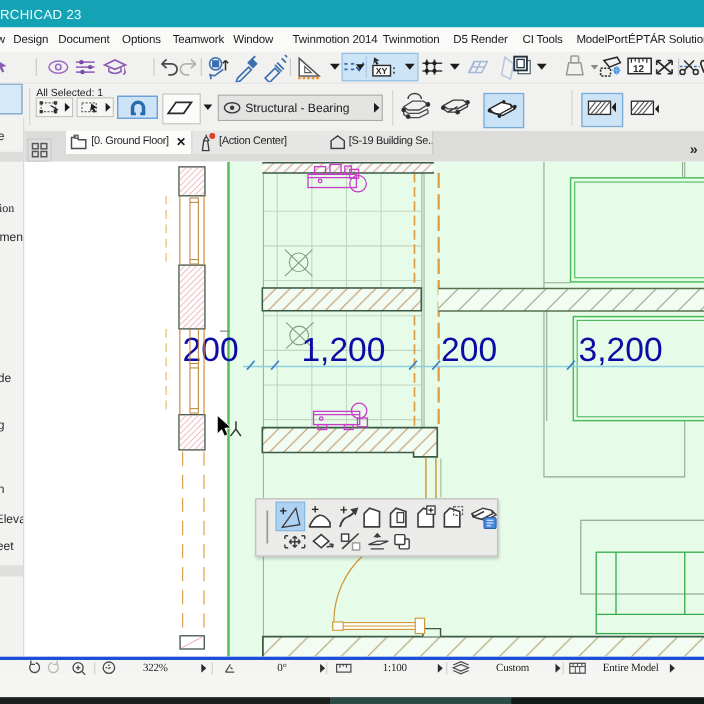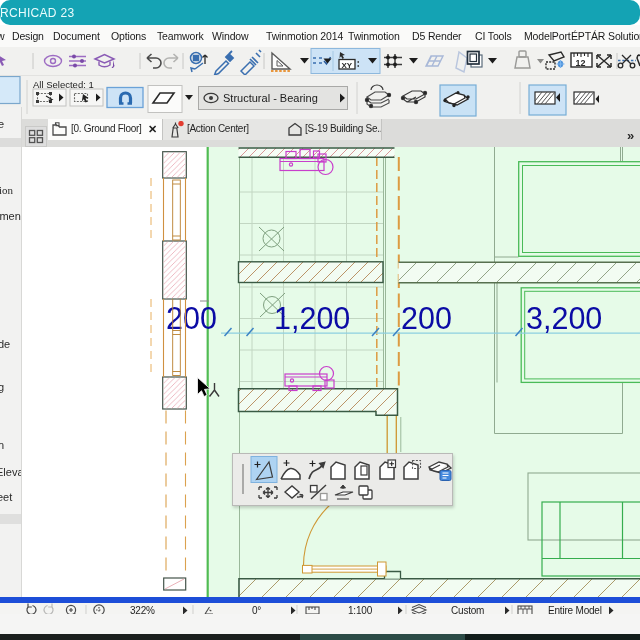--- a/index.html
+++ b/index.html
@@ -1,42 +1,42 @@
 <!DOCTYPE html>
 <html><head>
 <meta charset="utf-8">
 <style>
 * { margin:0; padding:0; box-sizing:border-box; }
 html,body { width:640px; height:640px; overflow:hidden; }
 #app { position:relative; width:640px; height:640px; font-family:"Liberation Sans", sans-serif; background:#fff; }
 .abs { position:absolute; }
 
-#titlebar { left:0; top:0; width:640px; height:25px; background:#14a3b4; color:#eafcfd; font-size:12px;border-radius:10px; }
+#titlebar { left:0; top:0; width:640px; height:25px; background:#14a3b4; color:#eafcfd; font-size:12px; }
 #titlebar span { position:absolute; left:0px; top:6px; letter-spacing:0.3px; }
 
 #menubar { left:0; top:25px; width:640px; height:22px; background:#fafaf9; font-size:10.5px; letter-spacing:-0.15px; color:#1a1a1a; }
 #menubar span { position:absolute; top:5px; white-space:nowrap; }
 
 #tb1 { left:0; top:47px; width:640px; height:28px; background:#f1f1ef; }
 
 #tb2 { left:0; top:75px; width:640px; height:44px; background:#f1f1ef; border-top:1px solid #e2e2e0; }
 
 #tabwell { left:22px; top:119px; width:618px; height:28px; background:#dcdcda; }
-.tab { position:absolute; top:0; height:21px; font-size:10px; color:#252525; background:#e6e6e4; border-right:1px solid #c4c4c2; white-space:nowrap; overflow:hidden; }
+.tab { position:absolute; top:0; height:21px; font-size:10px; color:#252525; background:#e6e6e4; border-right:1px solid #c4c4c2; white-space:nowrap; overflow:hidden;margin-left:12px; }
 .tab.active { background:#fcfcfb; }
 .tab .lbl { position:absolute; top:4px; letter-spacing:-0.3px; }
 
 #sidebar { left:0; top:107px; width:22px; height:490px; background:#f2f2f1; border-right:1px solid #d8d8d6; font-size:11px; color:#2a2a2a; overflow:hidden; }
 #sidebar div { position:absolute; white-space:nowrap; }
 
 #canvas { left:23px; top:147px; width:617px; height:450px; background:#fff;margin-left:19px; }
 
 #palette { left:232px; top:452.5px; width:221px; height:53px; background:#ebebe9; border:1px solid #b9b9b7; box-shadow:1px 2px 3px rgba(0,0,0,0.18); }
 
-#statusbar { left:0; top:597px; width:640px; height:17px; background:#f4f4f2; border-top:6px solid #1d4ed8; font-size:10px; letter-spacing:-0.2px; color:#1e1e1e; }
+#statusbar { left:0; top:597px; width:640px; height:17px; background:#f4f4f2; border-top:3px solid #1d4ed8; font-size:10px; letter-spacing:-0.2px; color:#1e1e1e;font-family:Liberation Serif, serif; }
 #statusbar span { position:absolute; top:2px; }
 #strip { left:0; top:614px; width:640px; height:20px; background:#f5f5f4; }
 #taskbar { left:0; top:634px; width:640px; height:6px; background:#1c211f; }
 #taskbar i { position:absolute; top:0; height:6px; }
 </style>
 </head>
 <body>
 <div id="app">
   <div id="titlebar" class="abs">
       <span>RCHICAD 23</span>

